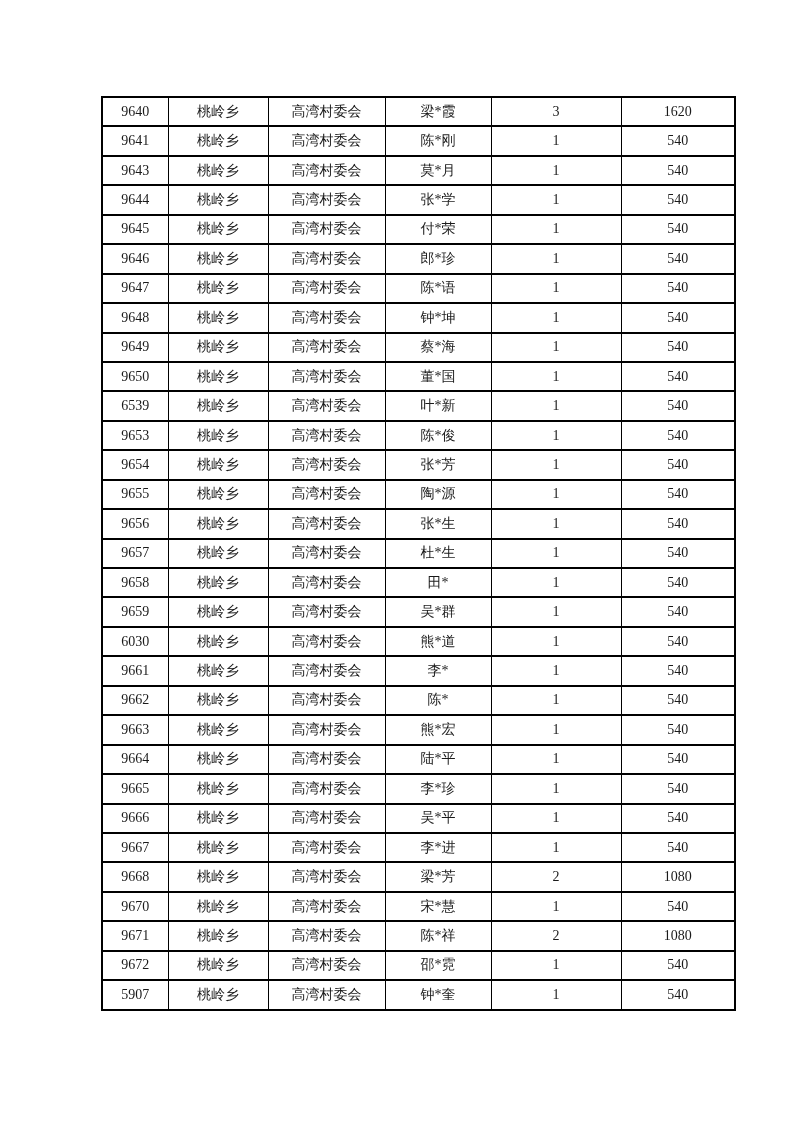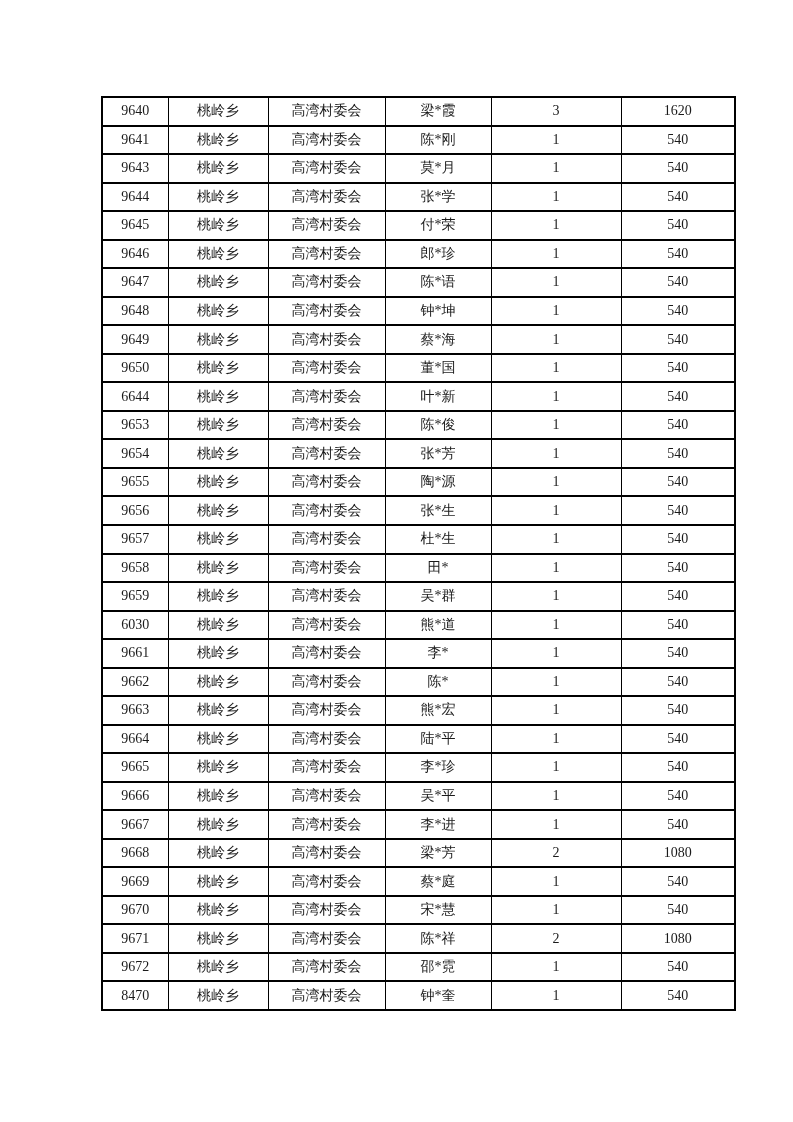--- a/index.html
+++ b/index.html
@@ -137,21 +137,21 @@
         </tr>
         <tr>
           <td>9650</td>
           <td>桃岭乡</td>
           <td>高湾村委会</td>
           <td>董*国</td>
           <td>1</td>
           <td>540</td>
         </tr>
         <tr>
-          <td>6644</td>
+          <td>6539</td>
           <td>桃岭乡</td>
           <td>高湾村委会</td>
           <td>叶*新</td>
           <td>1</td>
           <td>540</td>
         </tr>
         <tr>
           <td>9653</td>
           <td>桃岭乡</td>
           <td>高湾村委会</td>
@@ -273,28 +273,20 @@
         </tr>
         <tr>
           <td>9668</td>
           <td>桃岭乡</td>
           <td>高湾村委会</td>
           <td>梁*芳</td>
           <td>2</td>
           <td>1080</td>
         </tr>
         <tr>
-          <td>9669</td>
-          <td>桃岭乡</td>
-          <td>高湾村委会</td>
-          <td>蔡*庭</td>
-          <td>1</td>
-          <td>540</td>
-        </tr>
-        <tr>
           <td>9670</td>
           <td>桃岭乡</td>
           <td>高湾村委会</td>
           <td>宋*慧</td>
           <td>1</td>
           <td>540</td>
         </tr>
         <tr>
           <td>9671</td>
           <td>桃岭乡</td>
@@ -305,21 +297,21 @@
         </tr>
         <tr>
           <td>9672</td>
           <td>桃岭乡</td>
           <td>高湾村委会</td>
           <td>邵*霓</td>
           <td>1</td>
           <td>540</td>
         </tr>
         <tr>
-          <td>8470</td>
+          <td>5907</td>
           <td>桃岭乡</td>
           <td>高湾村委会</td>
           <td>钟*奎</td>
           <td>1</td>
           <td>540</td>
         </tr>
       </tbody>
   </table>
 </div>
 

